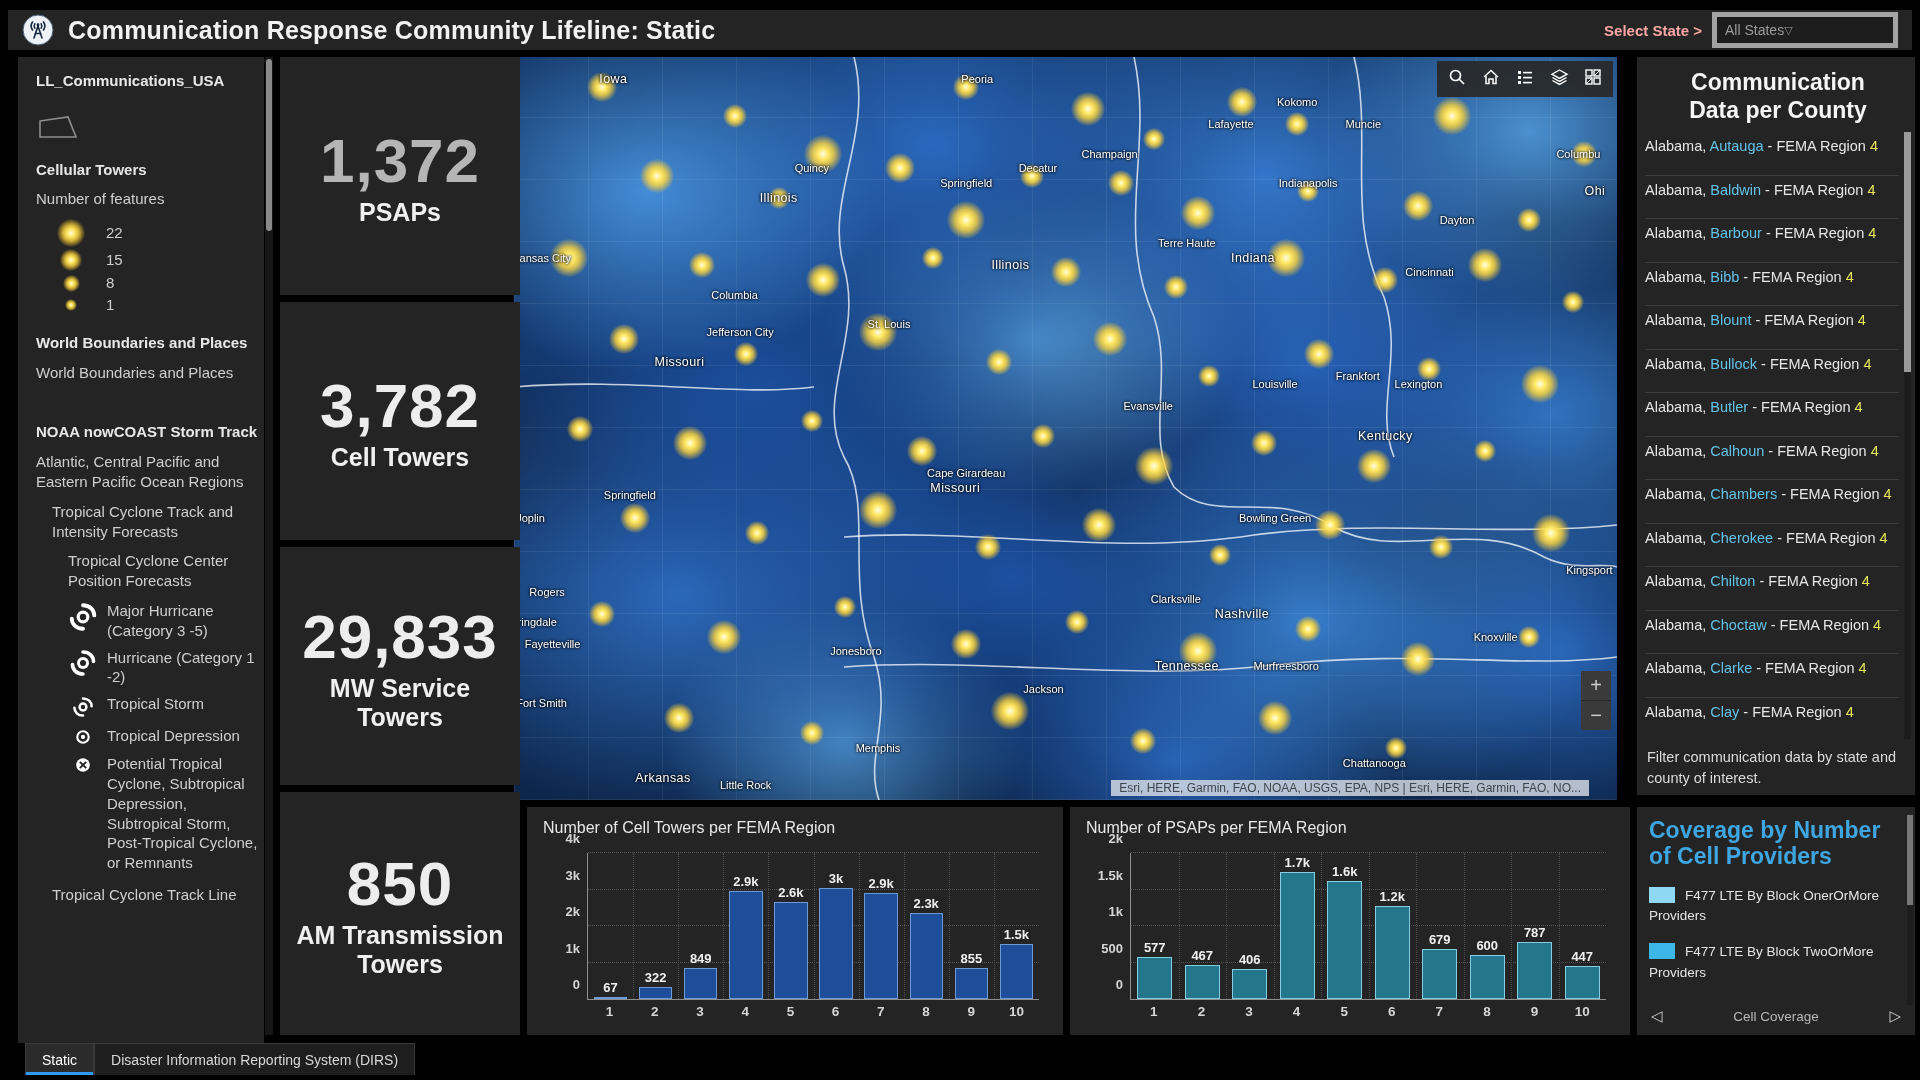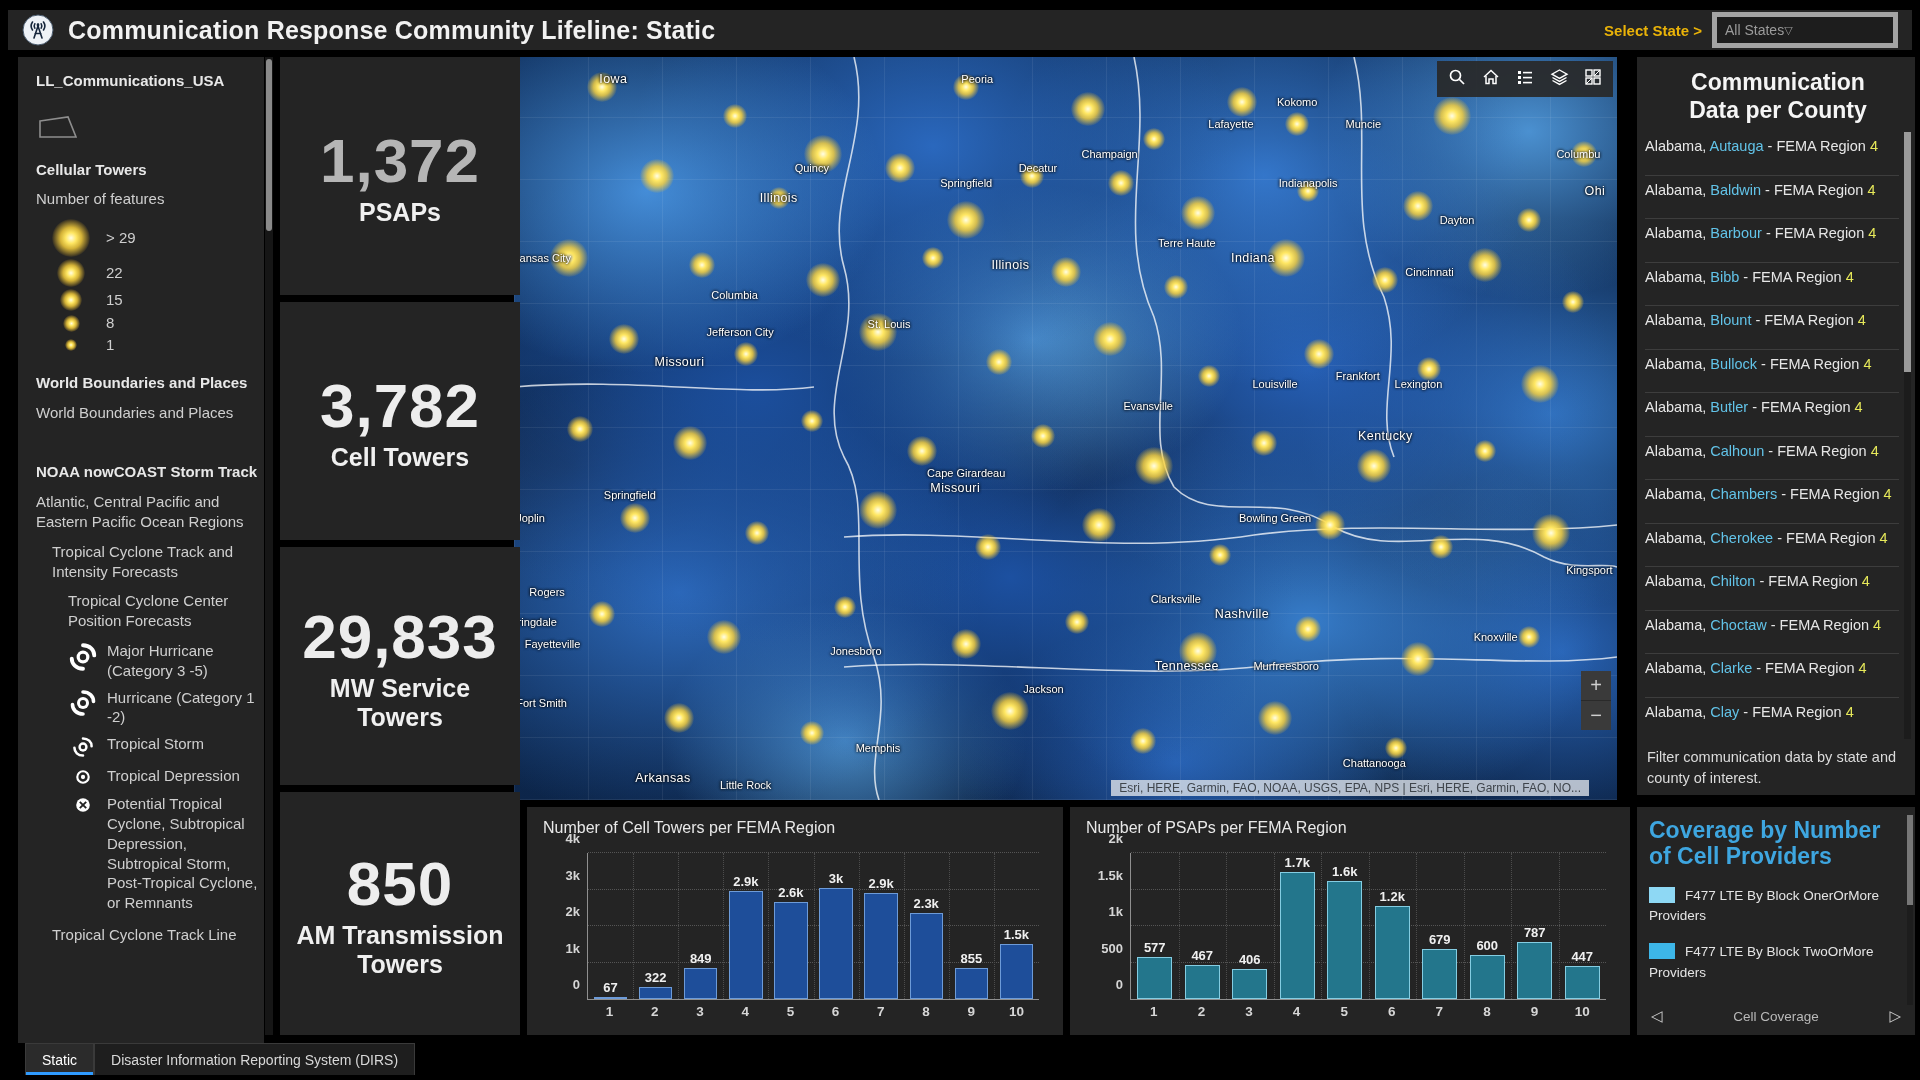--- a/index.html
+++ b/index.html
@@ -3,21 +3,21 @@
 <meta charset="utf-8">
 <style>
   html,body{margin:0;padding:0;background:#000;}
   body{width:1920px;height:1080px;overflow:hidden;font-family:"Liberation Sans",sans-serif;color:#e6e6e6;position:relative;}
   .panel{position:absolute;background:#242424;box-sizing:border-box;}
   
   #header{left:8px;top:10px;width:1904px;height:40px;background:#242424;display:flex;align-items:center;padding:0 14px;}
   #logo{width:32px;height:32px;flex:0 0 32px;}
   #title{font-size:25px;font-weight:600;color:#f2f2f2;margin-left:14px;letter-spacing:.2px;}
   #header-right{margin-left:auto;display:flex;align-items:center;gap:10px;}
-  #select-state-label{font-size:15px;font-weight:700;color:#eab308;}
+  #select-state-label{font-size:15px;font-weight:700;color:#fca5a5;}
   #state-dropdown{width:160px;height:26px;border:5px solid #a3a3a3;background:#1d1d1d;display:flex;align-items:center;padding:0 8px;color:#9b9b9b;font-size:14px;cursor:pointer;}
   #state-dropdown .tri{font-size:11px;color:#9b9b9b;}
   
   #sidebar{left:18px;top:57px;width:246px;height:1014px;padding:14px 6px 14px 18px;font-size:15px;line-height:1.32;color:#cfcfcf;overflow:hidden;}
   #sidebar .b{font-weight:700;color:#e8e8e8;}
   #sidebar .sec{margin-bottom:10px;}
   #poly-icon{margin:14px 0 16px 2px;}
   .dot-row{display:flex;align-items:center;margin:2px 0;}
   .dot-cell{width:70px;display:flex;justify-content:center;}
   .glow{border-radius:50%;background:radial-gradient(circle,#fffde4 0%,#ffe763 20%,rgba(255,213,60,.8) 40%,rgba(255,200,40,.22) 64%,rgba(255,200,40,0) 72%);}
@@ -136,26 +136,20 @@
 <div id="sidebar" class="panel">
   <div class="b sec">LL_Communications_USA</div>
   <svg id="poly-icon" width="40" height="24" viewBox="0 0 40 24">
     <path d="M2 6 L30 2 L38 22 L2 22 Z" fill="none" stroke="#8d8d8d" stroke-width="1.6"></path>
   </svg>
   <div class="b sec">Cellular Towers</div>
   <div class="sec">Number of features</div>
   <div id="legend-dots">
       <div class="dot-row">
         <div class="dot-cell">
-          <span class="glow" style="height: 38px; width: 38px;"></span>
-        </div>
-        <span>&gt; 29</span>
-      </div>
-      <div class="dot-row">
-        <div class="dot-cell">
           <span class="glow" style="height: 28px; width: 28px;"></span>
         </div>
         <span>22</span>
       </div>
       <div class="dot-row">
         <div class="dot-cell">
           <span class="glow" style="height: 22px; width: 22px;"></span>
         </div>
         <span>15</span>
       </div>

